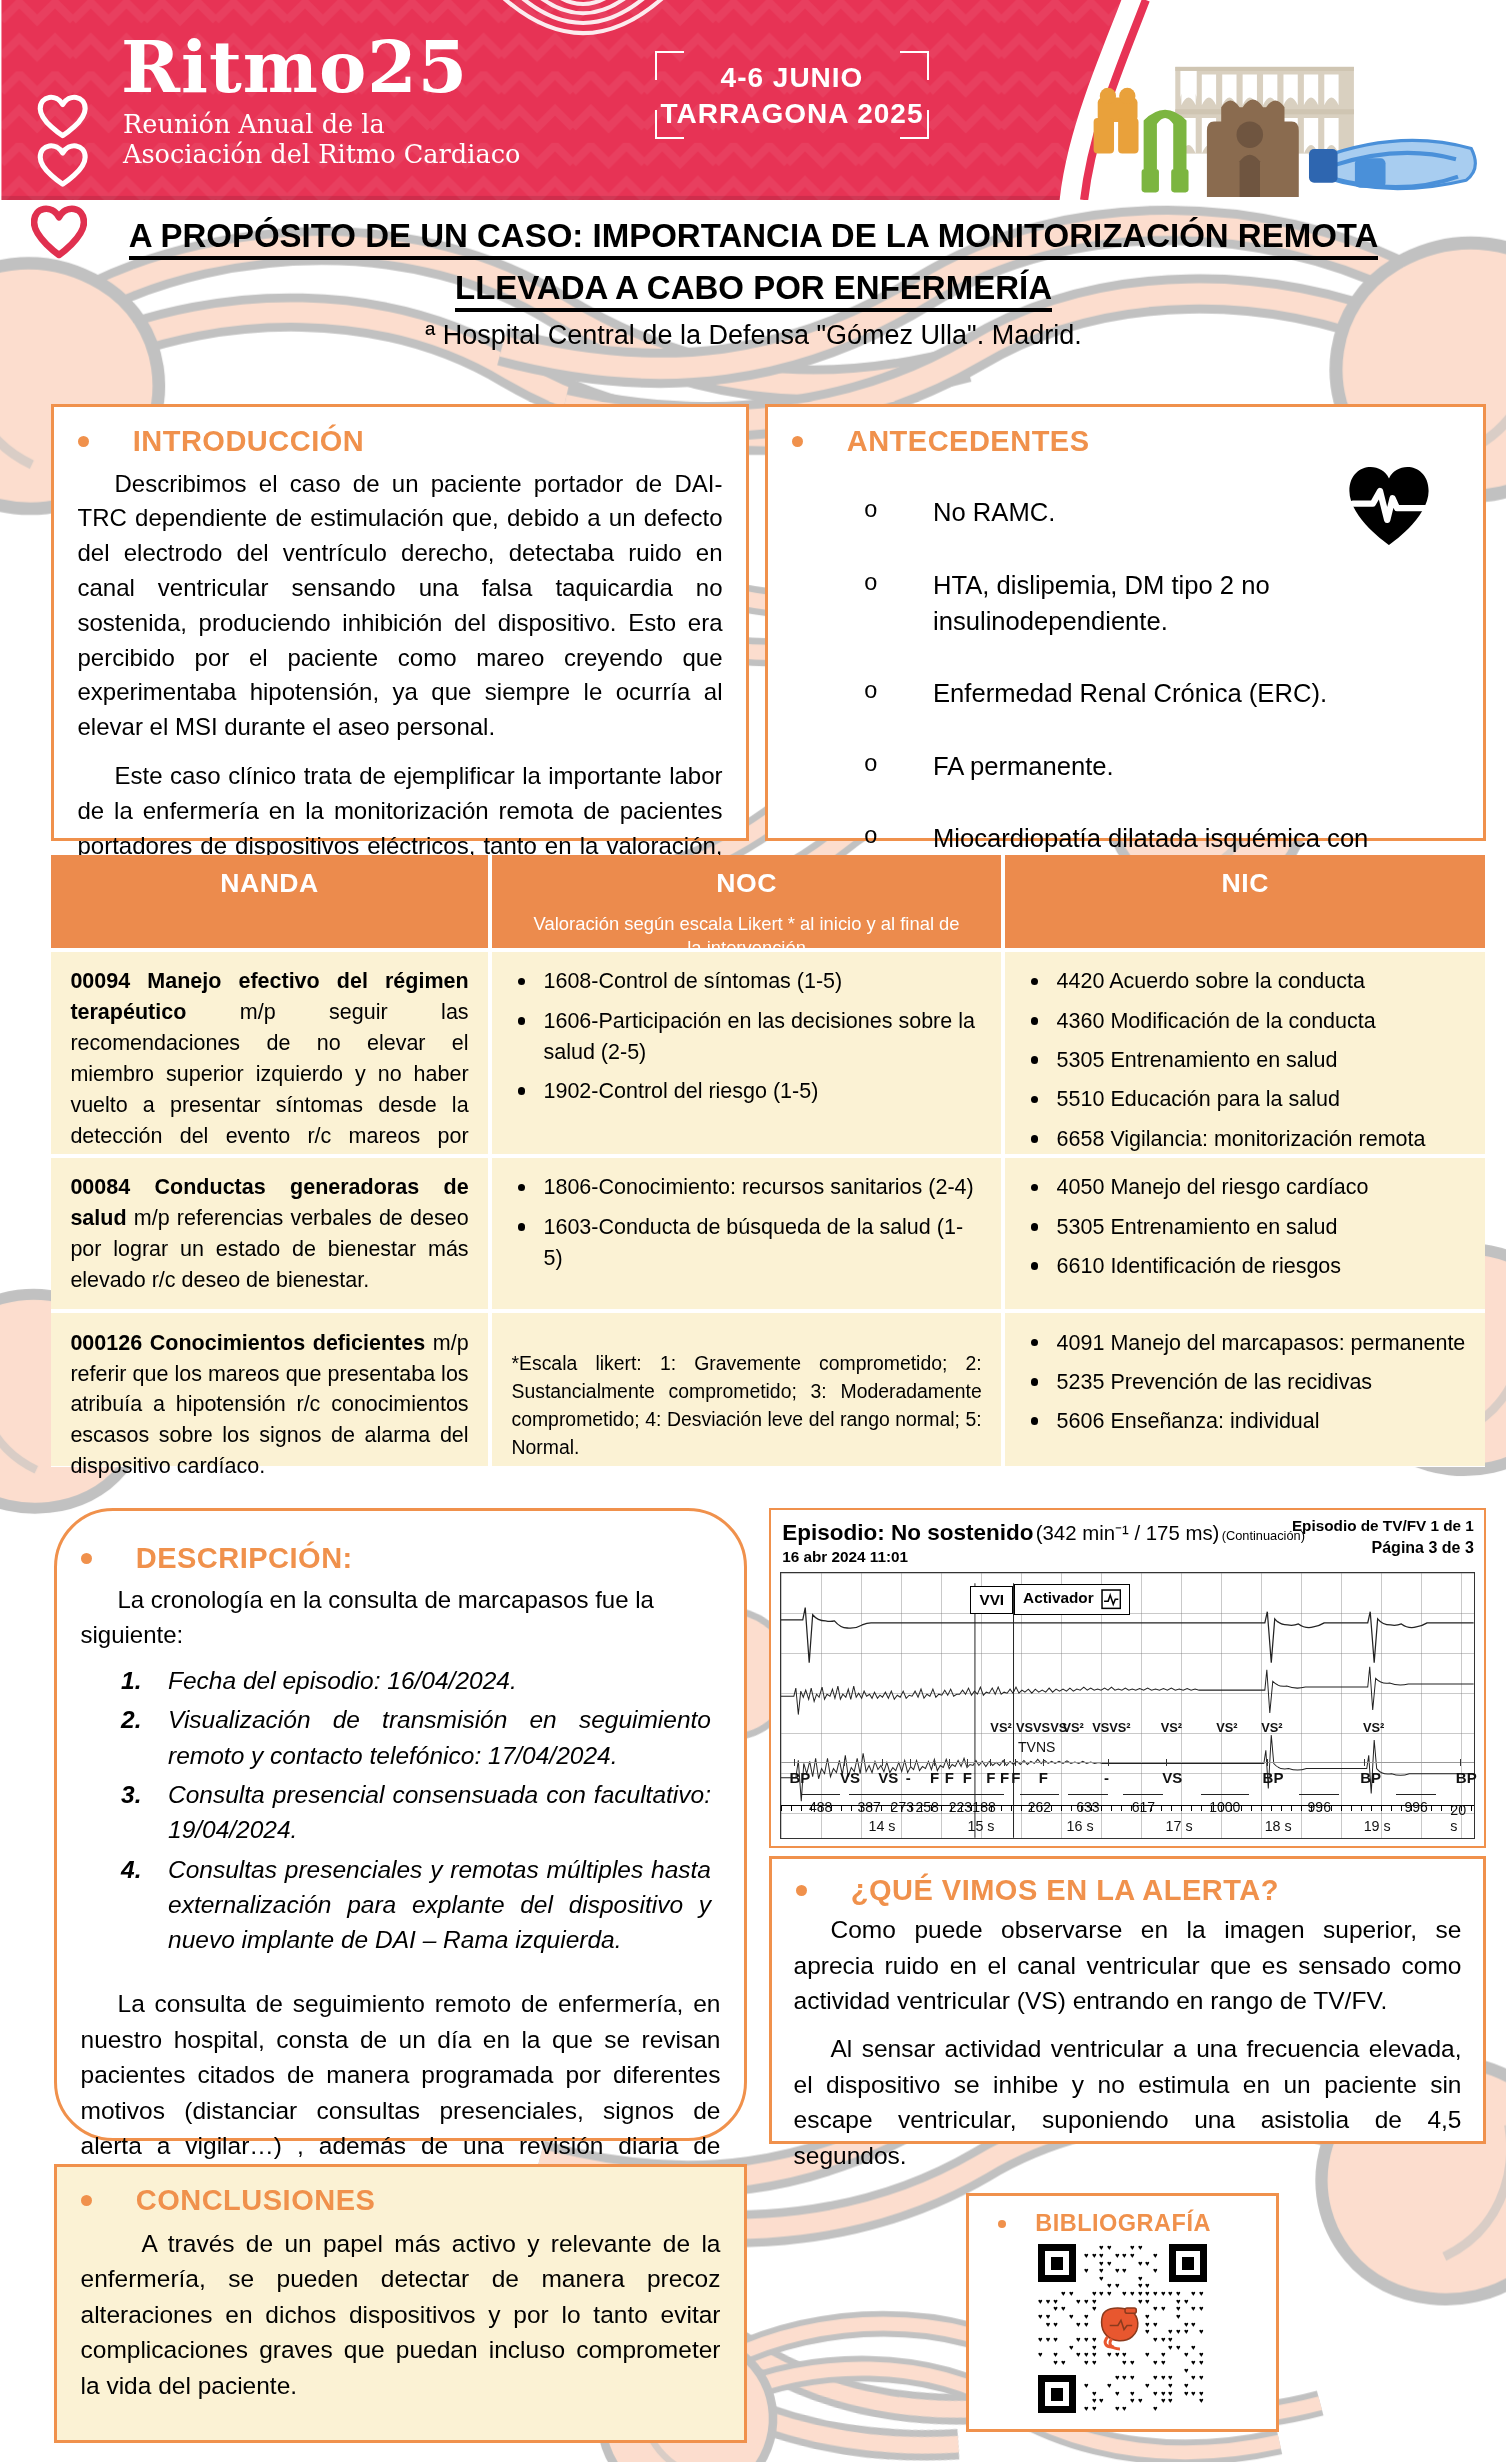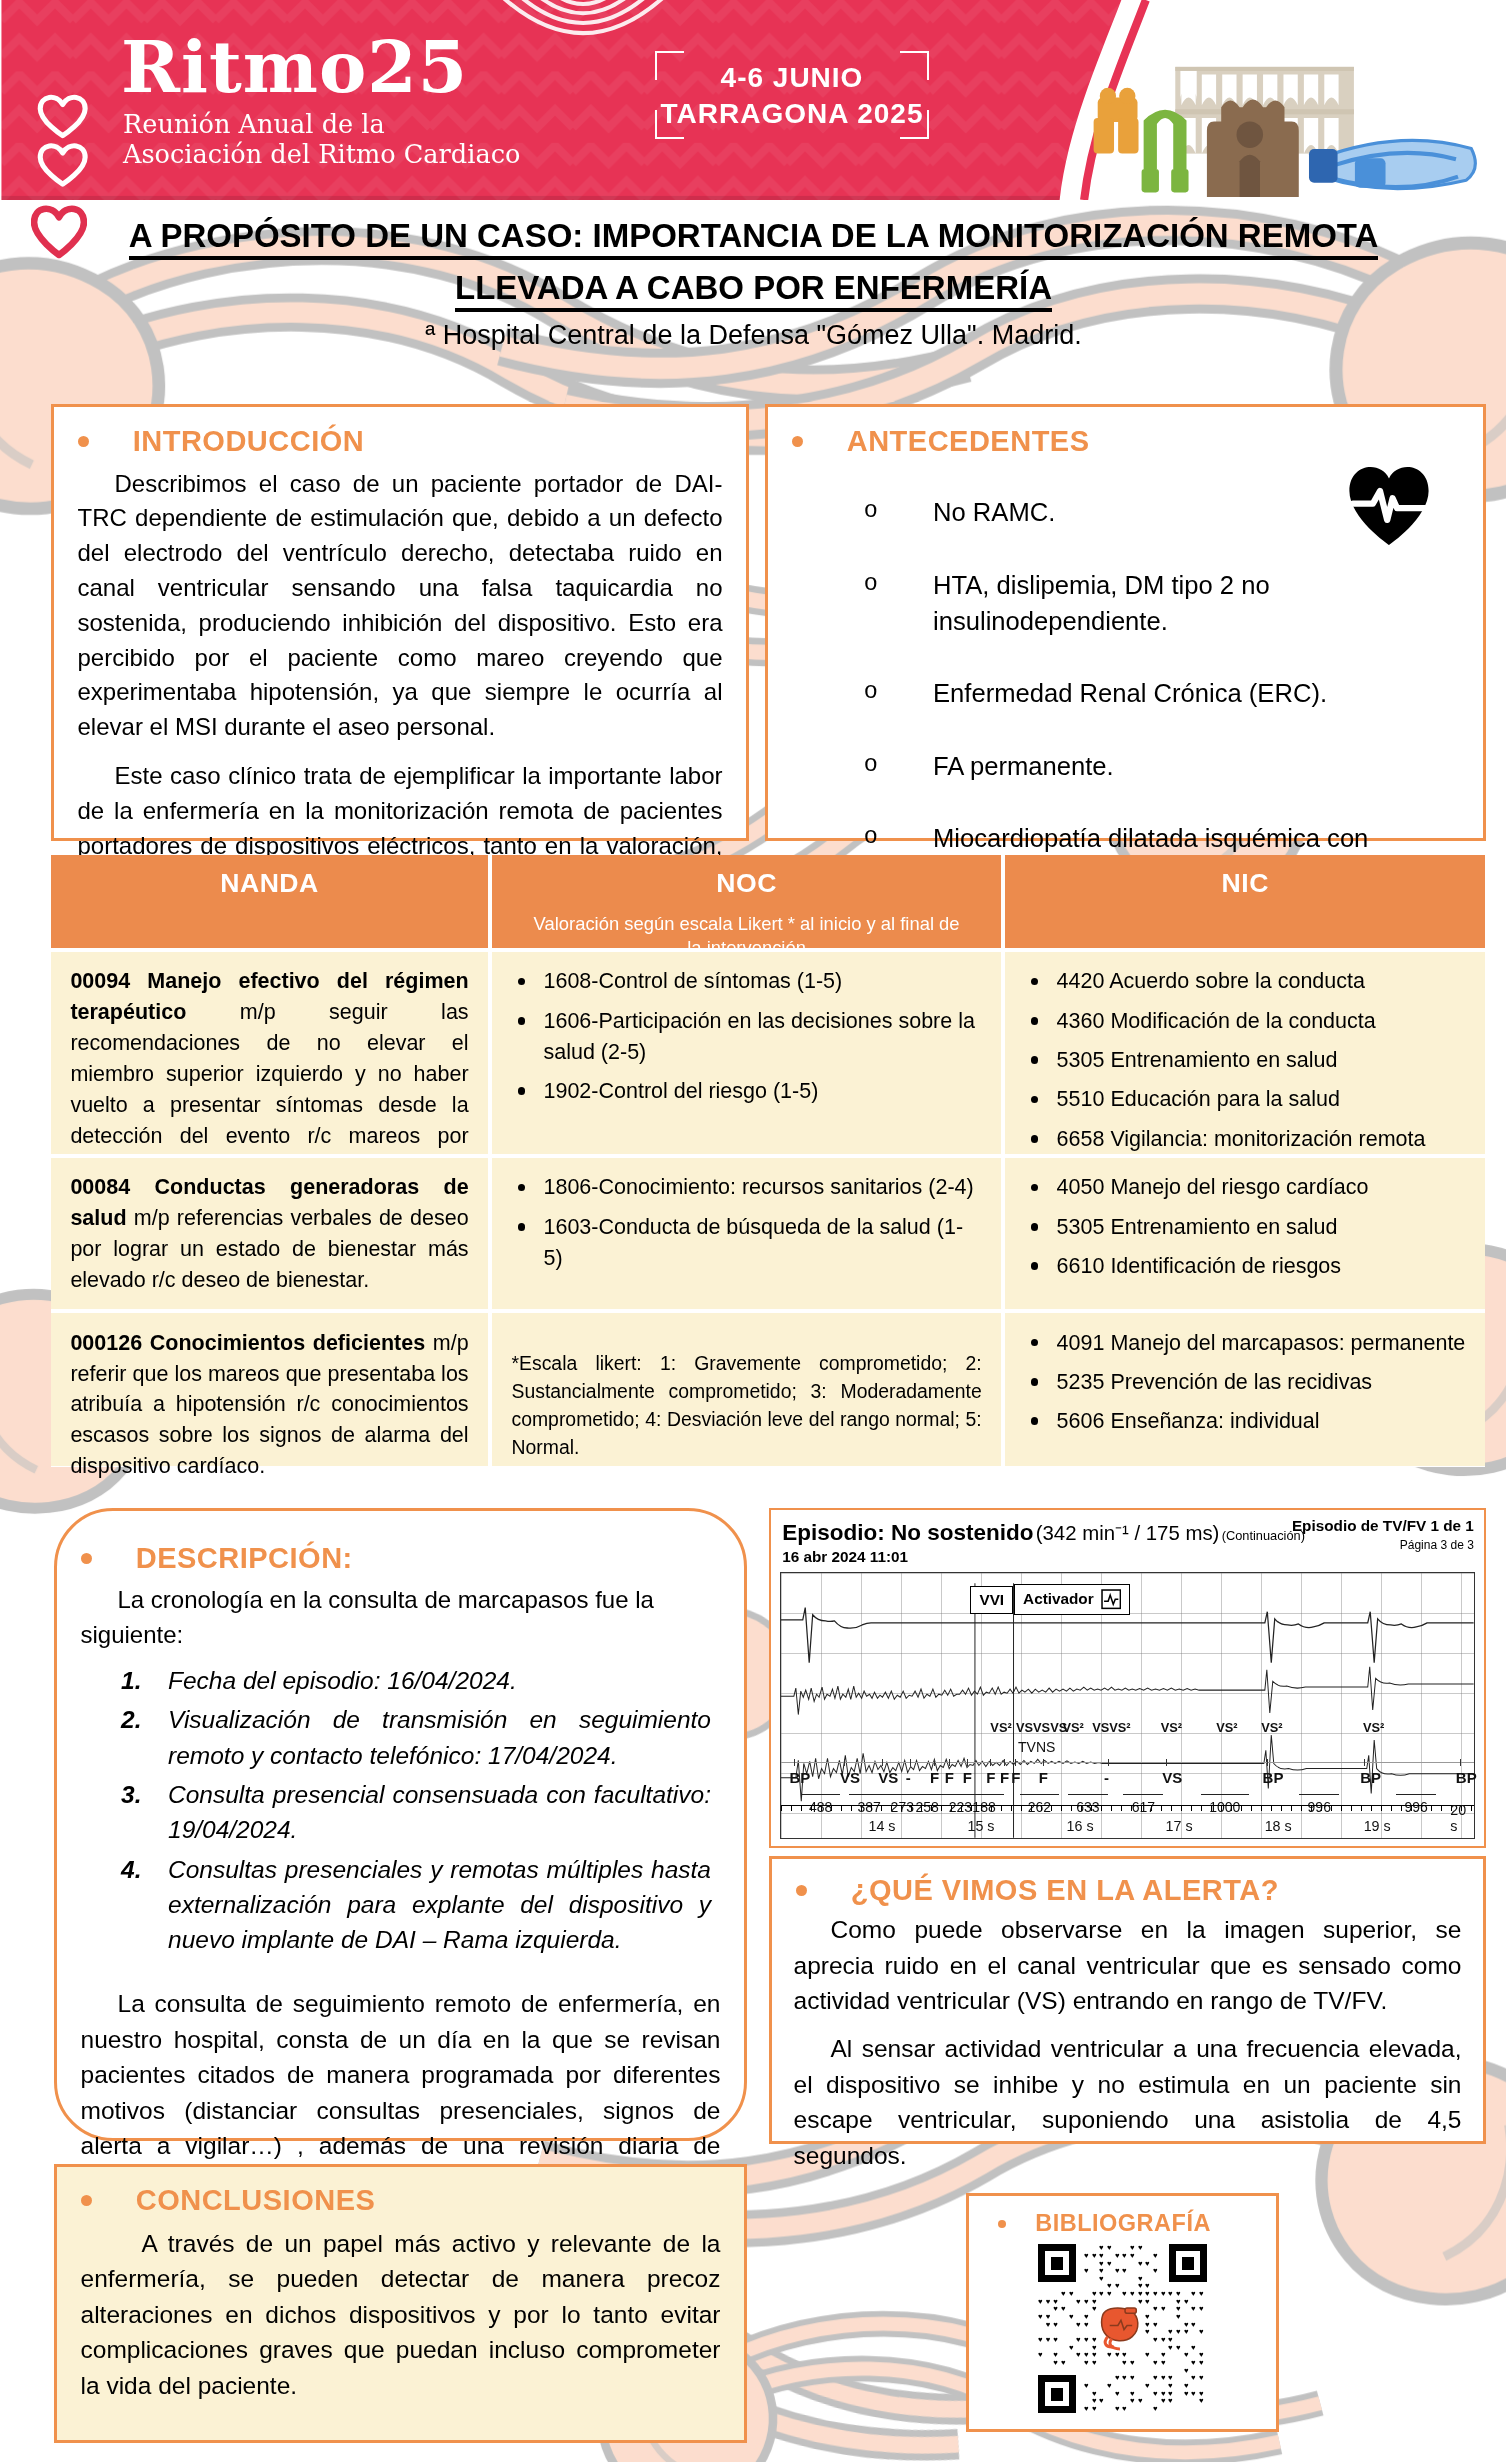--- a/index.html
+++ b/index.html
@@ -84,32 +84,32 @@
   .desc-p2{margin-top:29px;}
 
   
   #ecg-box{left:769px;top:1508px;width:717px;height:340px;border-width:2.6px;}
   .ecg-head{position:relative;padding:8.2px 11.2px 0 11.2px;height:56px;}
   .ecg-title-bold{font-weight:bold;font-size:22.5px;}
   .ecg-title-rest{font-size:20.4px;}
   .ecg-title-cont{font-size:12.8px;}
   .ecg-ref{position:absolute;right:10.2px;top:6.1px;text-align:right;line-height:1.35;}
   .ecg-ref .r1{font-size:15.3px;font-weight:600;}
-  .ecg-ref .r2{font-size:12px;}
+  .ecg-ref .r2{font-size:16px;font-weight:bold;}
   .ecg-date{position:absolute;left:11.2px;top:38px;font-size:15.3px;font-weight:bold;}
   #chart{position:absolute;left:9.2px;right:9.2px;top:62px;bottom:7.2px;border:1.5px solid #333;
     background-color:#fff;
     background-image:
       radial-gradient(circle,#c9c9c9 0.7px,transparent 0.7px),
       linear-gradient(to right,rgba(120,120,120,.4) 0.8px,transparent 0.8px),
       linear-gradient(to bottom,rgba(120,120,120,.4) 0.8px,transparent 0.8px);
     background-size:8px 8px,40px 40px,40px 40px;}
   #chart svg.traces{position:absolute;inset:0;width:100%;height:100%;}
   .devbox{position:absolute;border:1.5px solid #000;background:#fff;font-weight:bold;font-size:15.3px;
-    padding:4.1px 8.2px;display:flex;align-items:center;gap:7.2px;}
+    padding:4.1px 8.2px;display:flex;align-items:flex-start;gap:7.2px;}
   #vvi-box{left:27.3%;top:5%;}
   #act-box{left:33.6%;top:4.2%;}
   .vs-ann{position:absolute;top:55.5%;font-size:12.8px;font-weight:bold;color:#111;}
   #tvns{position:absolute;left:34.2%;top:62.5%;font-size:14px;color:#111;}
   .marker-line{position:absolute;left:0;right:0;top:71.5%;border-top:1px solid #999;}
   .mk{position:absolute;top:74%;font-size:15px;font-weight:600;color:#111;}
   .mk::before{content:"";position:absolute;left:4.1px;top:-10.2px;height:7.7px;border-left:1px solid #333;}
   .iv{position:absolute;top:85.5%;font-size:14px;color:#111;}
   .iv::before{content:"";position:absolute;left:-8.2px;right:-8.2px;top:-5.1px;
     border-top:1.5px solid #222;}

